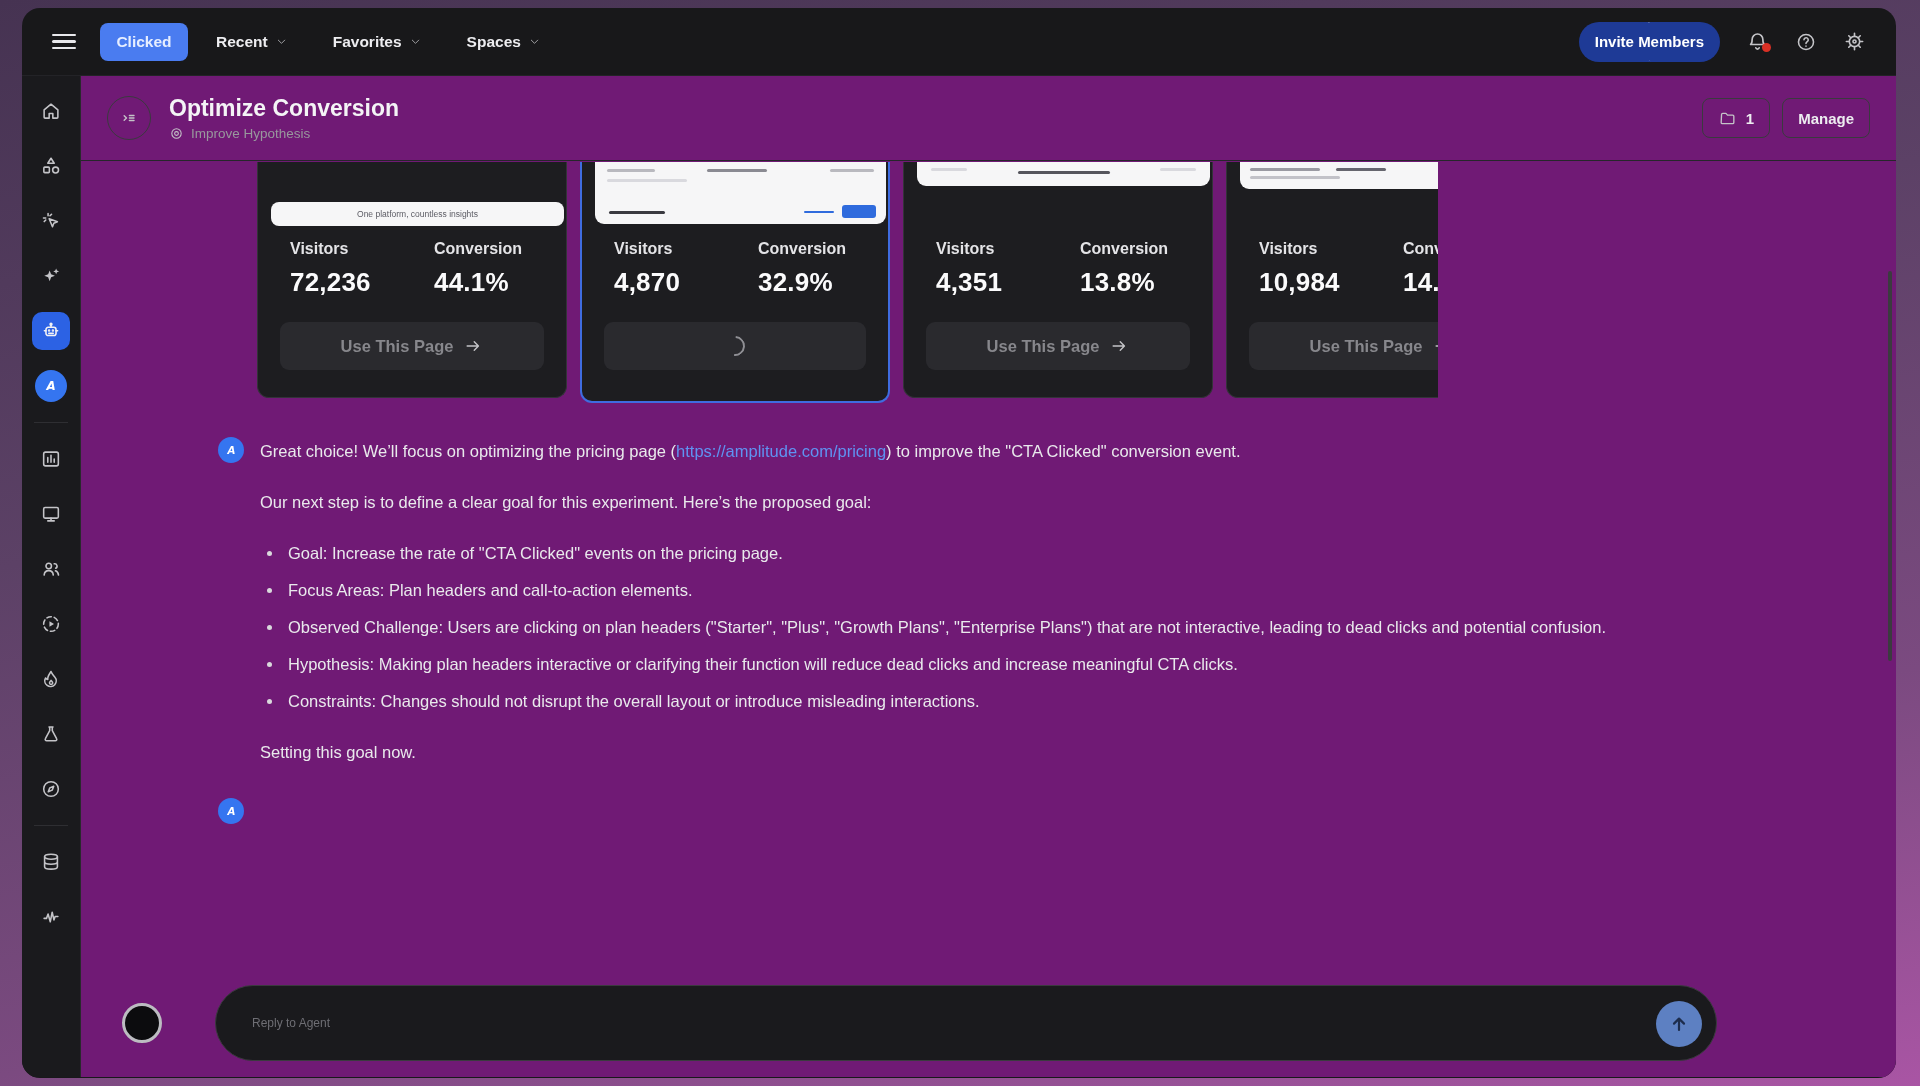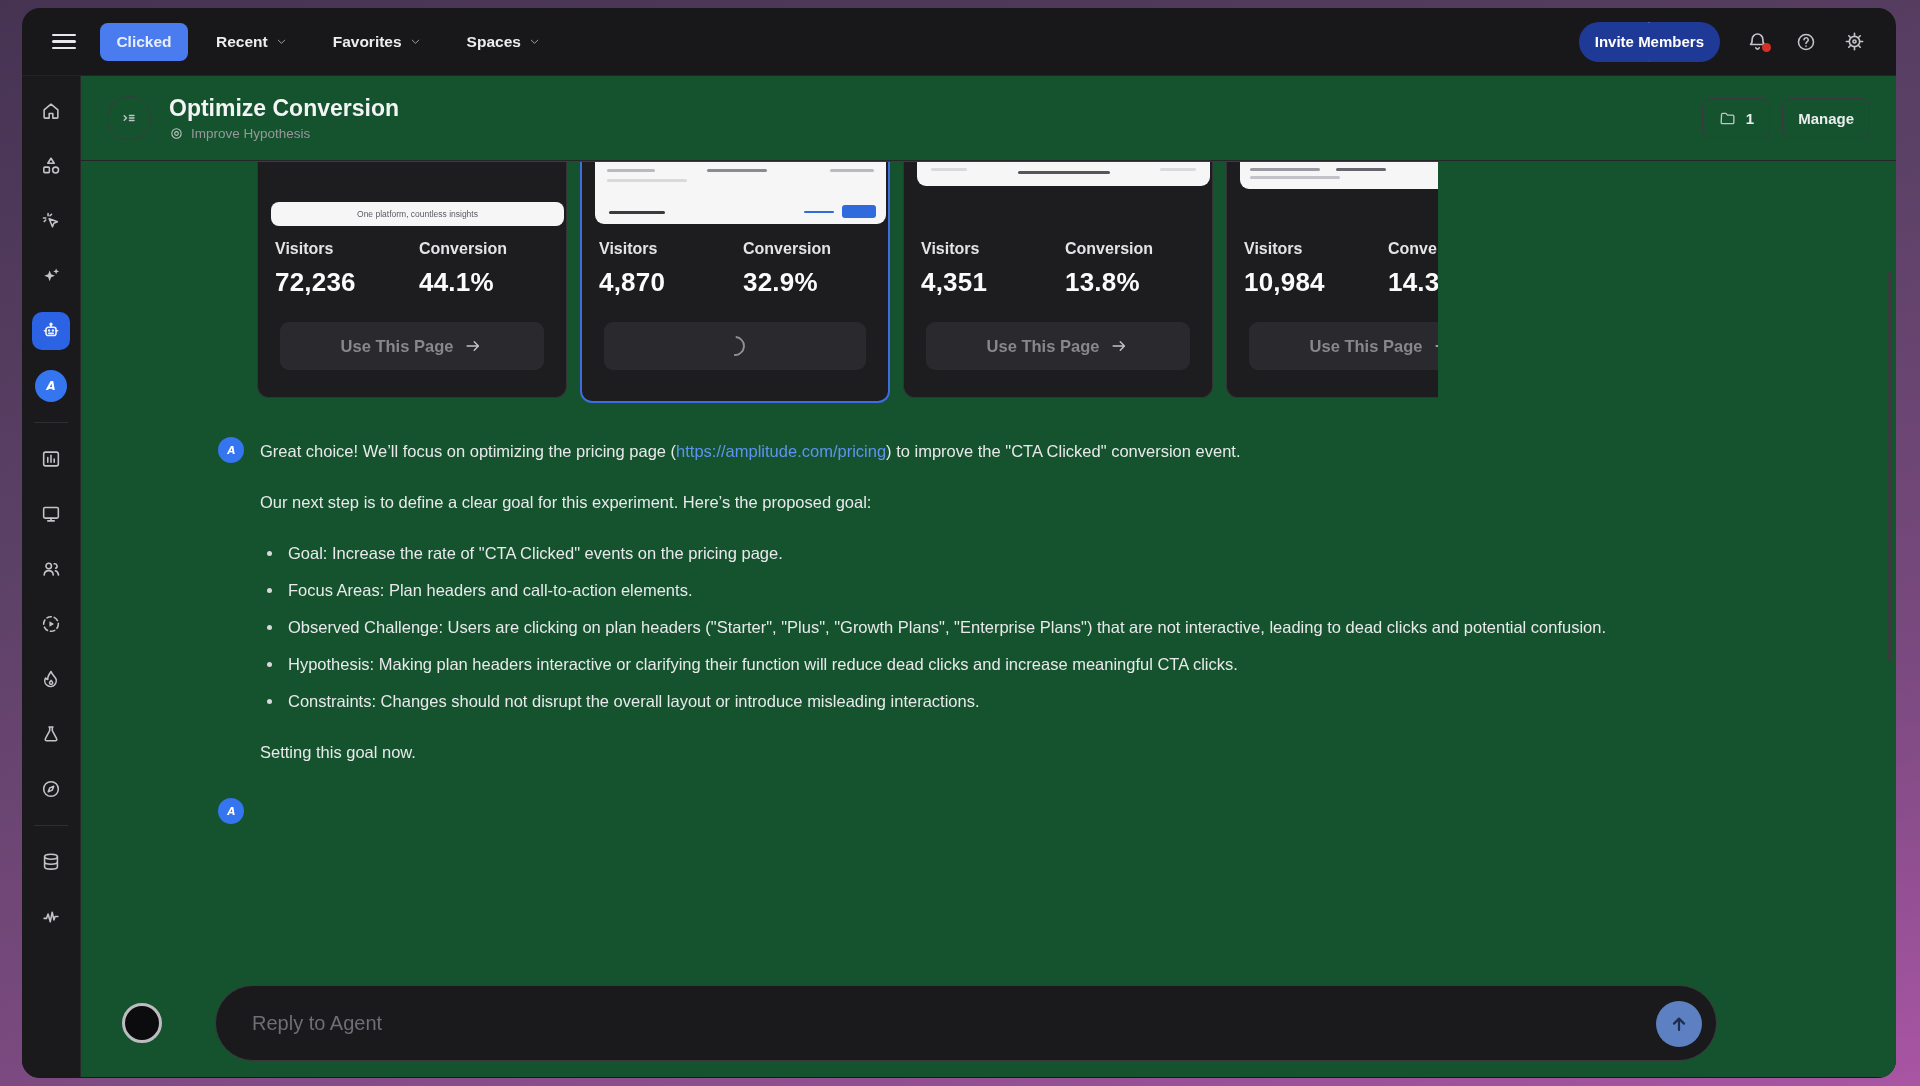--- a/index.html
+++ b/index.html
@@ -39,21 +39,21 @@
   .body-row { display:flex; height:1001px; }
   .sidebar { width:58px; background:#1a1a1d; display:flex; flex-direction:column;
     align-items:center; padding-top:16px; gap:17px; }
   .side-item { width:38px; height:38px; border-radius:10px; display:flex;
     align-items:center; justify-content:center; cursor:pointer; flex:none; }
   .side-item.active { background:#2c62e4; }
   .side-div { width:34px; height:1px; background:#2e2e32; flex:none; }
   .logo-circle { width:32px; height:32px; border-radius:50%; background:#3575f0;
     display:flex; align-items:center; justify-content:center; }
 
-  .main { flex:1; position:relative; border-left:1px solid #29292c; background:#14532d; }
+  .main { flex:1; position:relative; border-left:1px solid #29292c; background:#701a75; }
   .main-header { height:85px; display:flex; align-items:center; padding:0 26px;
     border-bottom:1px solid #26262a; }
   .toggle-circle { width:44px; height:44px; border:1px solid #3a3a3e; border-radius:50%;
     display:flex; align-items:center; justify-content:center; margin-right:18px; cursor:pointer; flex:none; }
   .title { font-size:23px; font-weight:700; color:#f4f4f6; line-height:1.15; }
   .subtitle-row { display:flex; align-items:center; gap:7px; color:#98989d;
     font-size:13.5px; margin-top:4px; }
   .header-right { margin-left:auto; display:flex; gap:12px; }
   .hbtn { height:40px; border:1px solid #3a3a3e; background:transparent; border-radius:8px;
     color:#ededf0; display:flex; align-items:center; justify-content:center; gap:9px;
@@ -68,21 +68,21 @@
     border:1px solid #333338; border-top:none; border-radius:0 0 12px 12px; cursor:pointer; }
   .card.selected { border:2px solid #3f6ce0; border-top:none; height:241px; }
   .thumb { position:absolute; left:13px; right:2px; background:#f6f6f7; overflow:hidden; }
   .thumb.mid { top:40px; height:24px; border-radius:8px; }
   .thumb.top-lg { top:0; height:62px; border-radius:0 0 9px 9px; }
   .thumb.top-sm { top:0; height:24px; border-radius:0 0 9px 9px; }
   .thumb.top-md { top:0; height:27px; border-radius:0 0 9px 9px; }
   .thumb-caption { display:block; font-size:8.5px; color:#5c5c64; text-align:center; line-height:24px;
     white-space:nowrap; }
   .tl { position:absolute; height:2.5px; border-radius:2px; background:#b9b9bf; }
-  .stats { position:absolute; top:78px; left:17px; display:flex; }
+  .stats { position:absolute; top:78px; left:32px; display:flex; }
   .stat { width:134px; margin-right:10px; }
   .stat-label { font-size:16px; font-weight:600; color:#e4e4e7; }
   .stat-value { font-size:26px; font-weight:700; color:#fbfbfc; margin-top:9px; letter-spacing:.2px; }
   .use-btn { position:absolute; left:22px; right:22px; top:160px; height:48px;
     background:#2a2a2e; border:none; border-radius:9px; display:flex; align-items:center;
     justify-content:center; gap:10px; color:#87878c; font-size:16.5px; font-weight:600;
     cursor:pointer; font-family:inherit; }
   .spinner { width:20px; height:20px; border-radius:50%; border:2.5px solid transparent;
     border-top-color:#8f8f94; border-right-color:#8f8f94; transform:rotate(50deg); }
 
@@ -99,21 +99,21 @@
   .msg-body li::marker { color:#d9d9dc; }
   .chat-link { color:#5f93f2; text-decoration:none; cursor:pointer; }
 
   
   .composer { position:absolute; left:41px; right:179px; bottom:16px; height:76px; }
   .stop-circle { position:absolute; left:0; top:18px; width:40px; height:40px;
     border:3px solid #bcbcc1; border-radius:50%; background:#0c0c0e; cursor:pointer; }
   .reply-box { position:absolute; left:93px; right:0; top:0; height:76px;
     border:1px solid #3a3a3e; border-radius:38px; background:#1a1a1d; }
   .reply-box input { position:absolute; left:36px; right:80px; top:0; height:100%;
-    background:transparent; border:none; outline:none; color:#cfcfd4; font-size:20px; font-family:inherit; }
+    background:transparent; border:none; outline:none; color:#cfcfd4; font-size:12px; font-family:inherit; }
   .reply-box input::placeholder { color:#6e6e74; }
   .send-btn { position:absolute; right:14px; top:15px; width:46px; height:46px; border:none;
     border-radius:50%; background:#5d80c2; display:flex; align-items:center; justify-content:center;
     cursor:pointer; }
 
   .scroll-thumb { position:absolute; right:3px; top:195px; width:4px; height:390px;
     background:#3b3b3f; border-radius:2px; }
 
   svg.ic { stroke:#c4c4c8; fill:none; stroke-width:1.7; stroke-linecap:round; stroke-linejoin:round; }
   svg.ic.white { stroke:#f2f2f5; }

